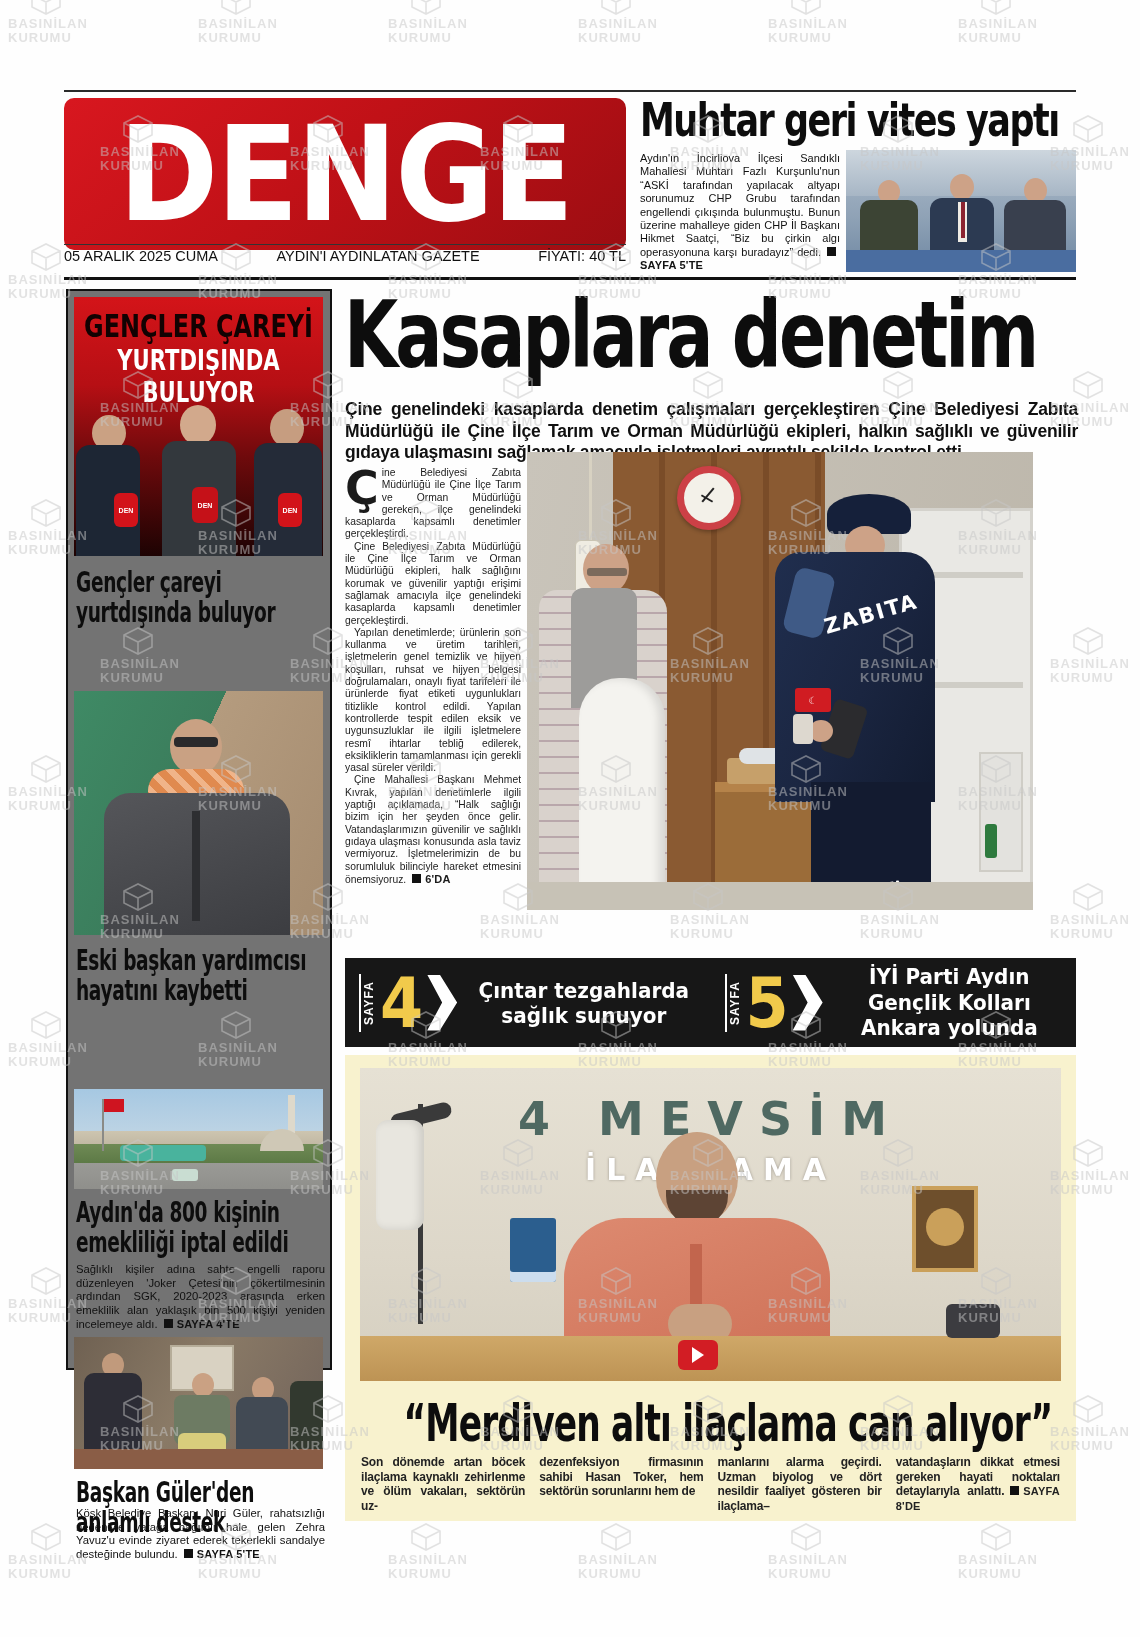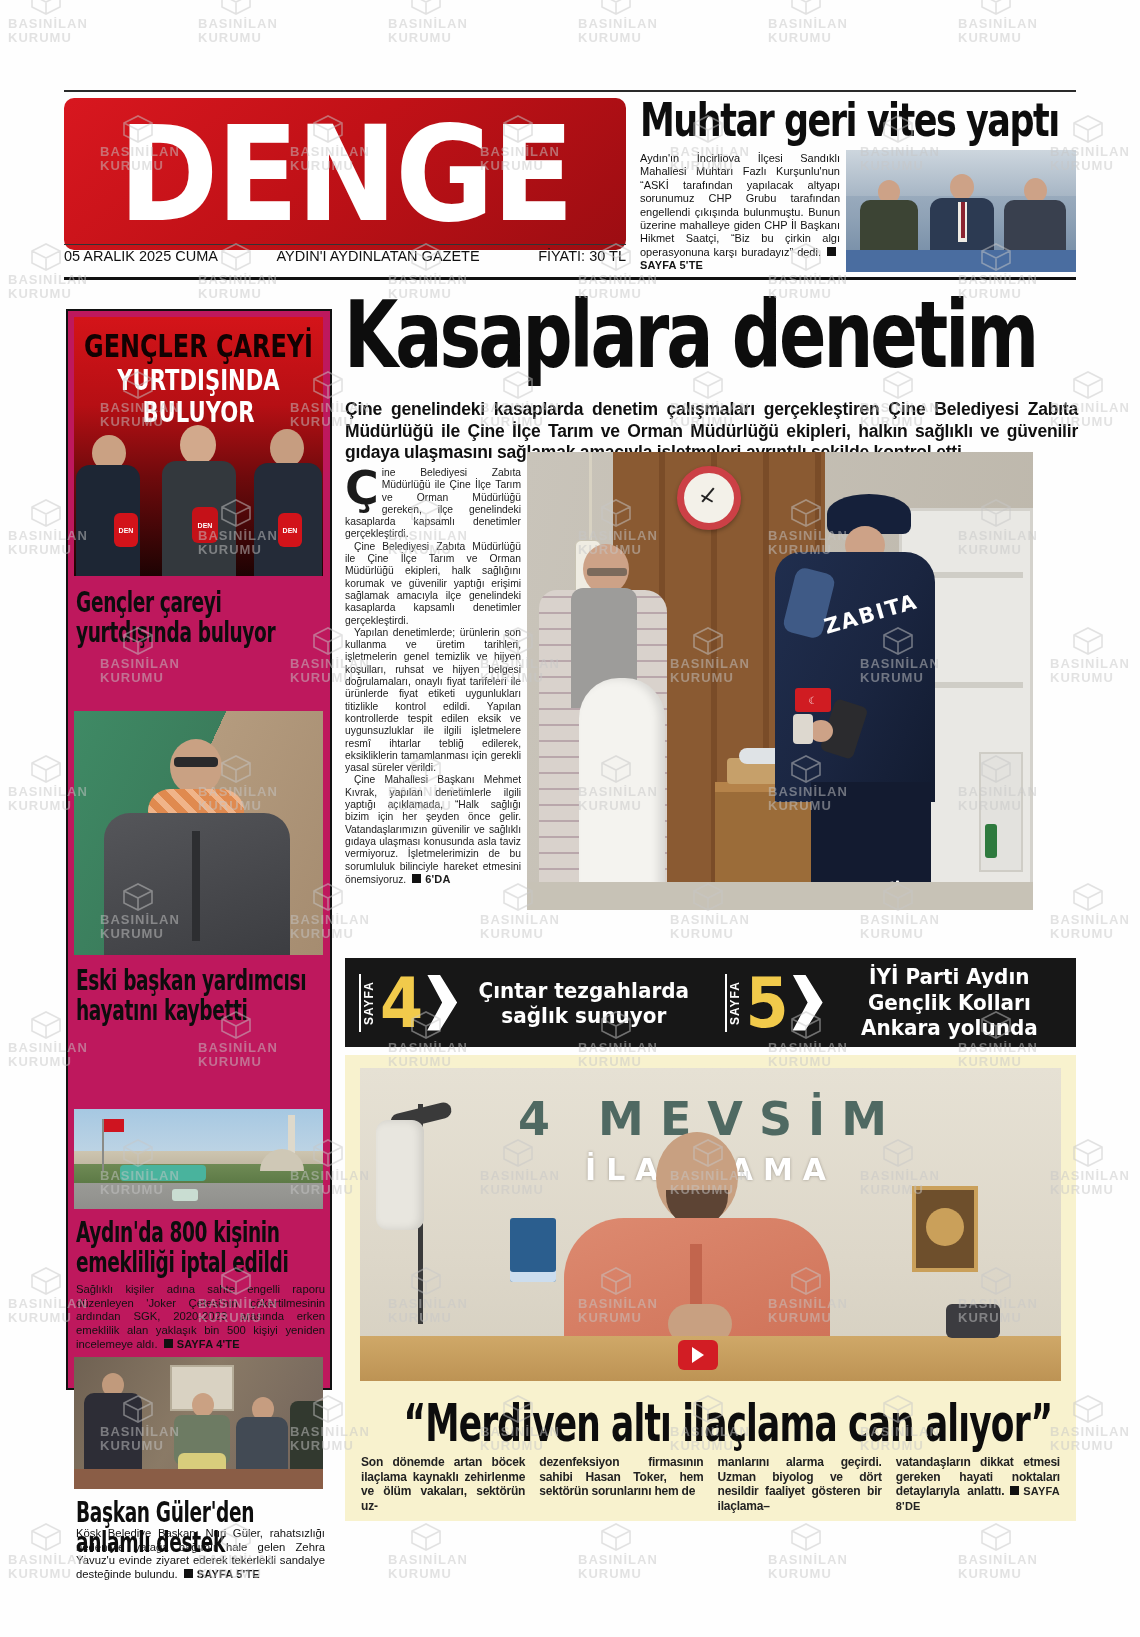--- a/index.html
+++ b/index.html
@@ -37,22 +37,22 @@
   
   #muhtar-block { left:640px; top:92px; width:436px; z-index:3; }
   #muhtar-headline { font-size:35px; line-height:44px; letter-spacing:-1.5px;
      transform:scale(1.0,1.3); transform-origin:left top; white-space:nowrap; }
   #muhtar-body { position:absolute; left:0; top:60px; width:200px; height:122px;
      font-size:11px; line-height:13.4px; text-align:justify; }
   #muhtar-photo { position:absolute; left:206px; top:58px; width:230px; height:122px;
      background:linear-gradient(180deg,#aebccb 0%,#8fa2b6 55%,#6e87a2 100%); overflow:hidden; }
 
   
-  #sidebar { left:66px; top:289px; width:266px; height:1081px; background:#be185d;
-     border:2.5px solid #111; z-index:3;margin-top:20px; }
+  #sidebar { left:66px; top:289px; width:266px; height:1081px; background:#737373;
+     border:2.5px solid #111; z-index:3; }
   .sb { position:absolute; }
   #promo { left:6px; top:6px; width:249px; height:259px; overflow:hidden;
      background:linear-gradient(180deg,#d41419 0%,#b60f14 34%,#6e0a0c 62%,#1d0303 100%); }
   .promo-line1 { margin-top:14px; text-align:center; font-family:"DejaVu Sans",sans-serif;
      font-weight:bold; font-size:26px; letter-spacing:0px; color:#120202;
      transform:scale(.92,1.25); }
   .promo-line2 { margin-top:9px; text-align:center; font-family:"DejaVu Sans",sans-serif;
      font-weight:bold; font-size:23px; color:#fff; transform:scale(.92,1.25); }
   .sb-headline { font-size:20px; line-height:21px; letter-spacing:-.4px;
      transform:scale(.93,1.45); transform-origin:left top; }
@@ -109,21 +109,21 @@
 
 <div id="page">
 
   <div class="abs" id="top-rule"></div>
   <div class="abs" id="logo-box">
     <span id="logo-text">DENGE</span>
   </div>
   <div class="abs" id="masthead-row">
     <span>05 ARALIK 2025 CUMA</span>
     <span>AYDIN'I AYDINLATAN GAZETE</span>
-    <span>FİYATI: 30 TL</span>
+    <span>FİYATI: 40 TL</span>
   </div>
   <div class="abs" id="thick-rule"></div>
 
   <div class="abs" id="muhtar-block">
     <div class="headline" id="muhtar-headline">Muhtar geri vites yaptı</div>
     <div id="muhtar-body"><span>Aydın'ın İncirliova İlçesi Sandıklı Mahallesi Muhtarı Fazlı Kurşunlu'nun “ASKİ tarafından yapılacak altyapı sorunumuz CHP Grubu tarafından engellendi çıkışında bulunmuştu. Bunun üzerine mahalleye giden CHP İl Başkanı Hikmet Saatçi, “Biz bu çirkin algı operasyonuna karşı buradayız” dedi.</span><span class="sq"></span><span class="pref">SAYFA 5'TE</span></div>
     <div id="muhtar-photo">
       <div class="ph" style="left:0;top:0;width:230px;height:46px;background:linear-gradient(180deg,#cdd6de,#a7b6c5);"></div>
       <div class="ph head" style="left:32px;top:30px;width:22px;height:24px;"></div>
       <div class="ph" style="left:14px;top:50px;width:58px;height:72px;border-radius:10px 10px 0 0;background:#3c4434;"></div>

